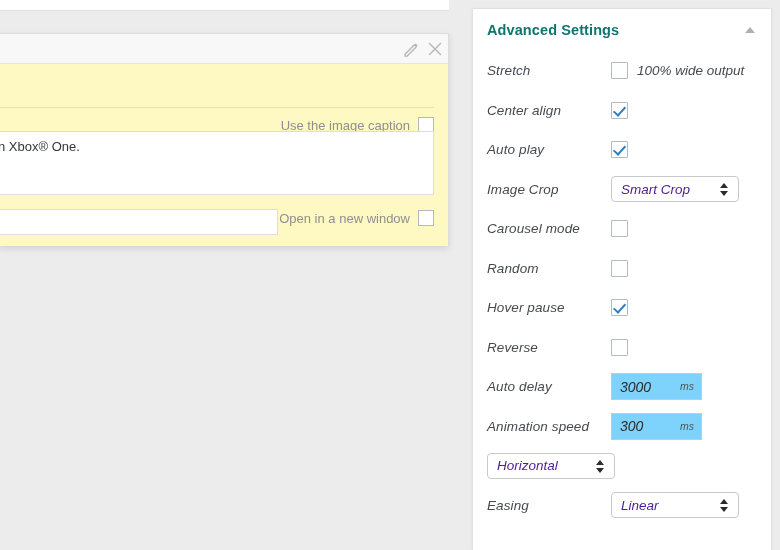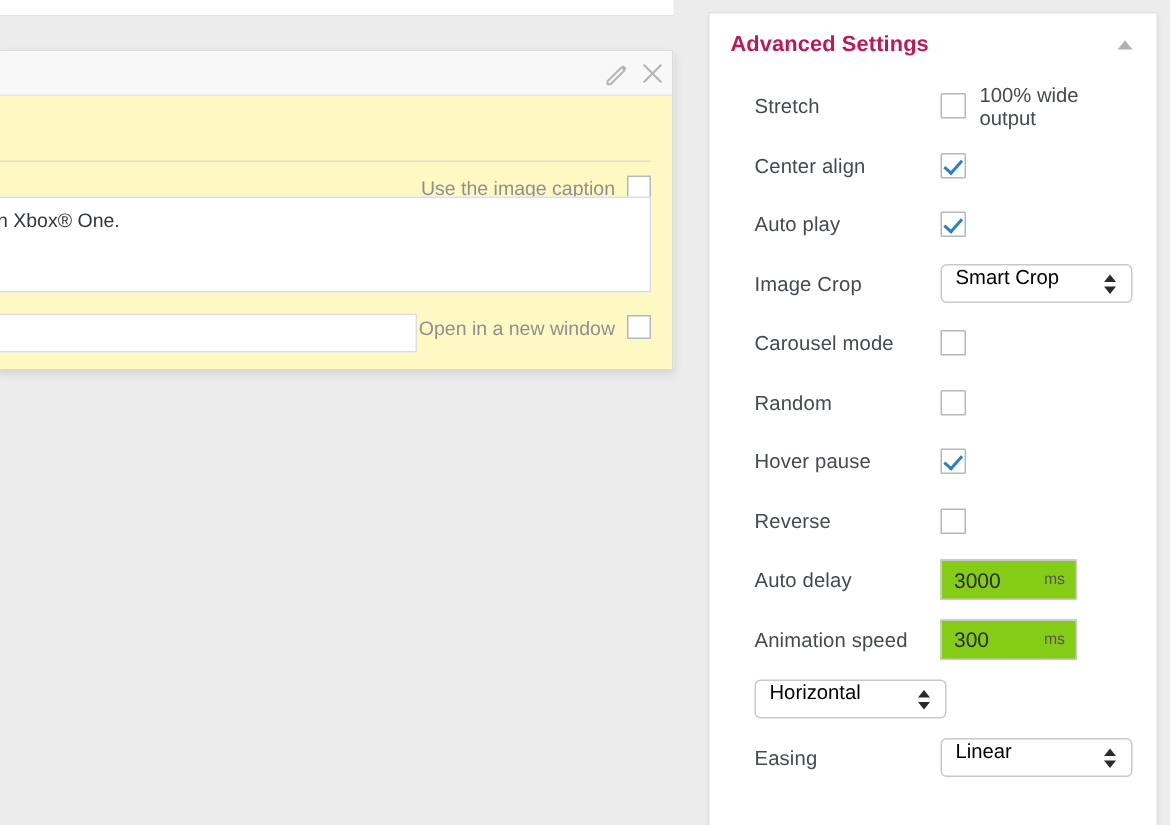--- a/index.html
+++ b/index.html
@@ -137,21 +137,21 @@
     position: relative;
     height: 42px;
     display: flex;
     align-items: center;
     padding: 0 14px 0 14px;
     box-sizing: border-box;
   }
   #panel-title {
     font-size: 14.5px;
     font-weight: bold;
-    color: #be185d;
+    color: #0f766e;
     letter-spacing: 0.1px;
   }
   #collapse-toggle {
     position: absolute;
     right: 14px;
     top: 15px;
     width: 14px;
     height: 12px;
     cursor: pointer;
   }
@@ -163,22 +163,23 @@
     margin: 3px auto 0;
   }
 
   .settings-list {
     padding: 0;
   }
   .setting-row {
     display: flex;
     align-items: center;
     height: 39.5px;
-    padding: 0 30px;
-    box-sizing: border-box;
+    padding: 0 14px;
+    box-sizing: border-box;
+    font-style: italic;
   }
   .setting-label {
     width: 124px;
     flex: 0 0 124px;
     font-size: 13.5px;
     color: #444a50;
     letter-spacing: 0.1px;
   }
   .setting-control {
     display: flex;
@@ -218,23 +219,24 @@
   
   .sel {
     position: relative;
     height: 26px;
     width: 128px;
     border: 1px solid #c9c9c9;
     border-radius: 4px;
     background: #fff;
     box-sizing: border-box;
     display: flex;
+    align-items: center;
     padding-left: 9px;
     font-size: 13.5px;
-    color: #000000;
+    color: #4c1d95;
     cursor: pointer;
   }
   .sel .sel-arrows {
     position: absolute;
     right: 9px;
     top: 4px;
     width: 9px;
     height: 18px;
   }
   .sel .sel-arrows .up,
@@ -247,21 +249,21 @@
   }
   .sel .sel-arrows .up { border-bottom: 5px solid #2b2b2b; top: 2px; }
   .sel .sel-arrows .dn { border-top: 5px solid #2b2b2b; top: 10px; }
 
   
   .num {
     position: relative;
     height: 27px;
     width: 91px;
     border: 1px solid #c9c9c9;
-    background: #84cc16;
+    background: #7dd3fc;
     box-sizing: border-box;
     display: flex;
     align-items: center;
     padding-left: 8px;
     font-size: 14px;
     color: #2b2b2b;
     cursor: text;
   }
   .num .unit {
     position: absolute;

